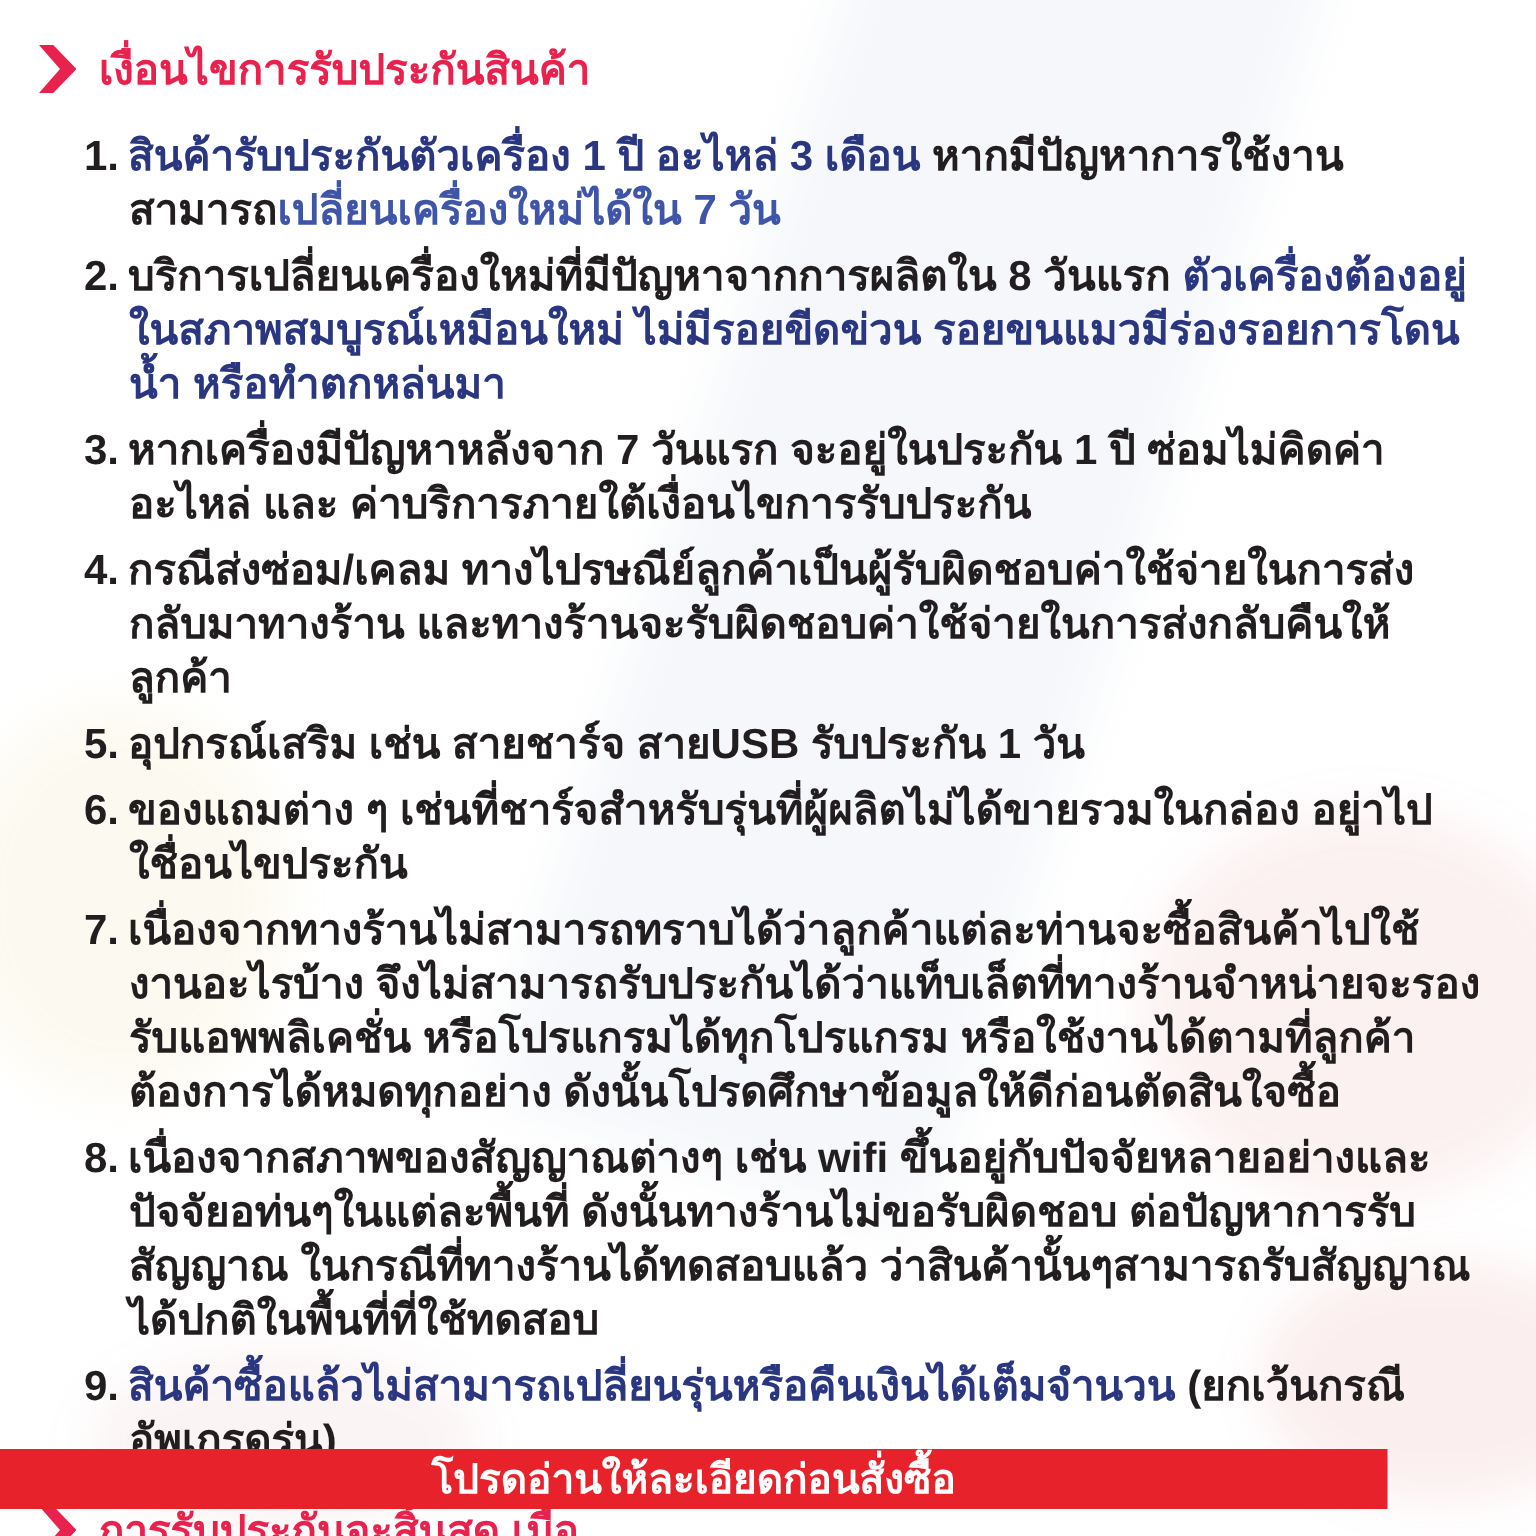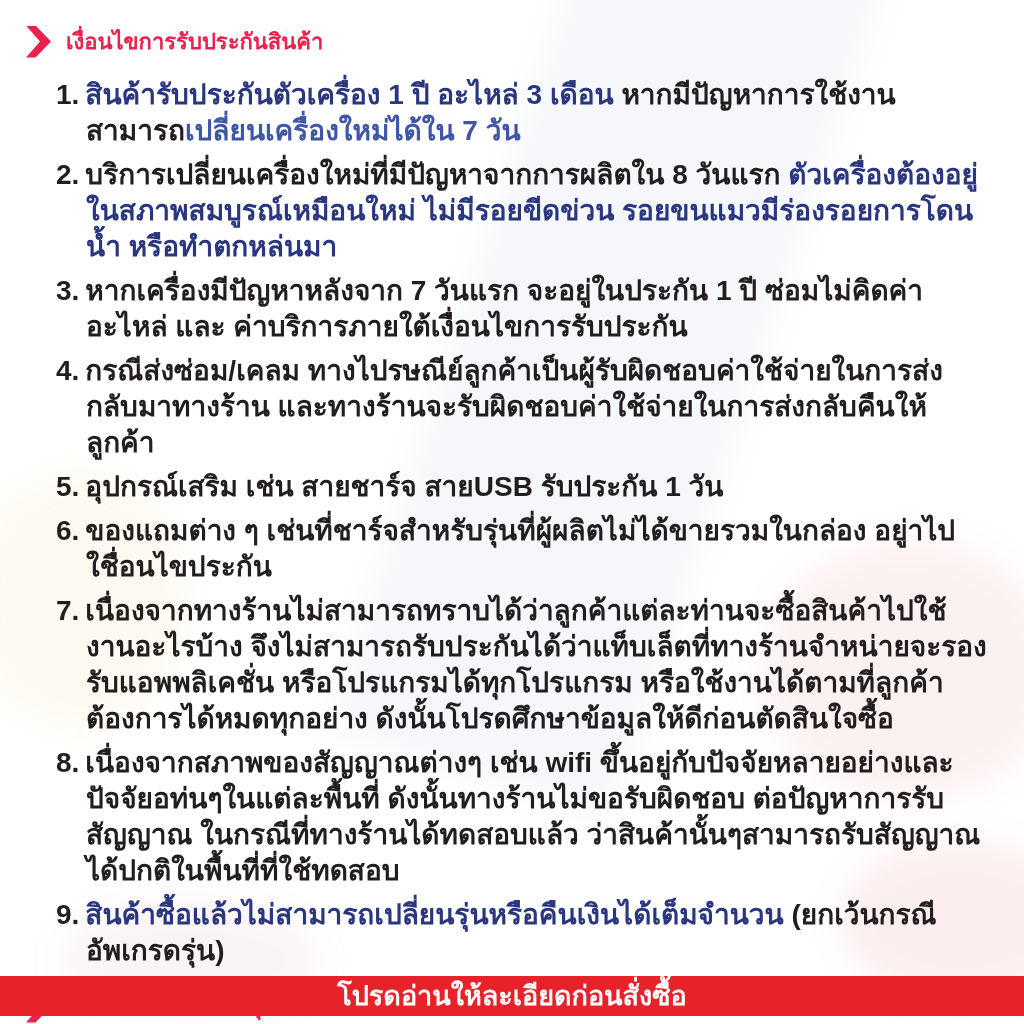--- a/index.html
+++ b/index.html
@@ -14,21 +14,21 @@
   .wm-band{left:470px;top:-180px;width:300px;height:980px;background:rgba(222,228,240,0.30);transform:rotate(18deg);}
   .wm-pink{left:760px;top:540px;width:300px;height:260px;border-radius:50%;background:rgba(225,120,120,0.10);}
   .wm-cream{left:-30px;top:470px;width:220px;height:260px;border-radius:50%;background:rgba(238,222,160,0.16);}
   .wm-red-br{left:840px;top:840px;width:240px;height:160px;border-radius:50%;background:rgba(214,90,90,0.10);}
   .wm-red-bl{left:60px;top:900px;width:260px;height:120px;border-radius:50%;background:rgba(210,120,110,0.08);}
 
   .content{position:relative;z-index:2;padding:0 30px 0 24px;}
 
   .sec-title{
     display:flex;align-items:center;
-    font-size:22px;font-weight:bold;color:var(--heading_red,#e8214d);
+    font-size:28px;font-weight:bold;color:var(--heading_red,#e8214d);
     letter-spacing:0;
   }
   .sec-title.first{margin:24px 0 18px 0;}
   .sec-title.second{margin:20px 0 14px 0;}
   .arrow{
     display:inline-block;flex:0 0 auto;width:25px;height:32px;margin:0 15px 0 2px;
     background:var(--heading_red,#e8214d);
     clip-path:polygon(0 0,38% 0,100% 50%,38% 100%,0 100%,56% 50%);
   }
   .list{margin:0;}
@@ -38,21 +38,21 @@
     margin:0 0 8px 16px;
   }
   .s2 .item{line-height:35px;margin-bottom:7px;}
   .num{color:var(--black,#221e1f);padding-right:6px;}
   .seg-black{color:var(--black,#221e1f);}
   .seg-navy{color:var(--navy,#2a3780);}
   .seg-blue{color:var(--blue,#3f55a8);}
   .seg-dark_red{color:var(--dark_red,#a52b2f);}
 
   .footer-bar{
-    position:absolute;left:0;bottom:8px;width:1024px;height:40px;z-index:3;
+    position:absolute;left:0;bottom:18px;width:925px;height:40px;z-index:3;
     background:var(--footer_red,#e8222b);
     display:flex;align-items:center;justify-content:center;
   }
   .footer-bar .footer-text{
     color:#ffffff;font-size:27px;font-weight:bold;line-height:40px;
   }
 </style>
 </head>
 <body>
 

